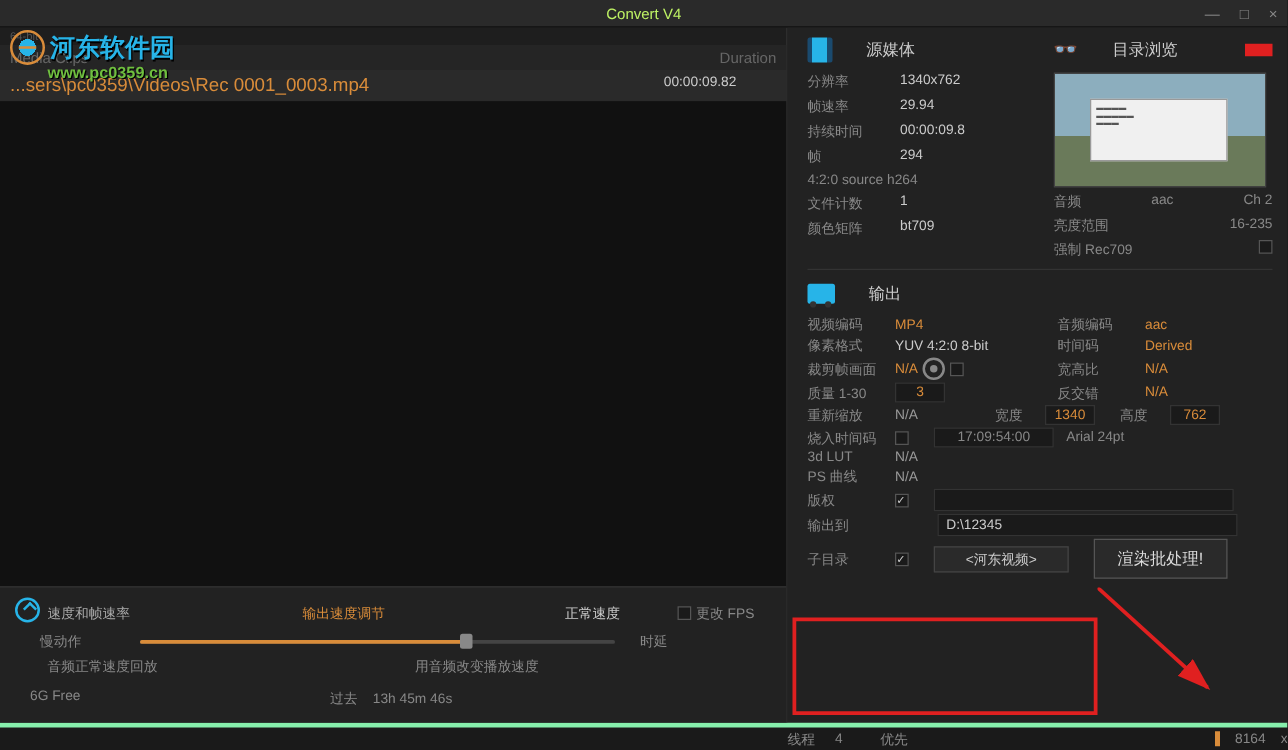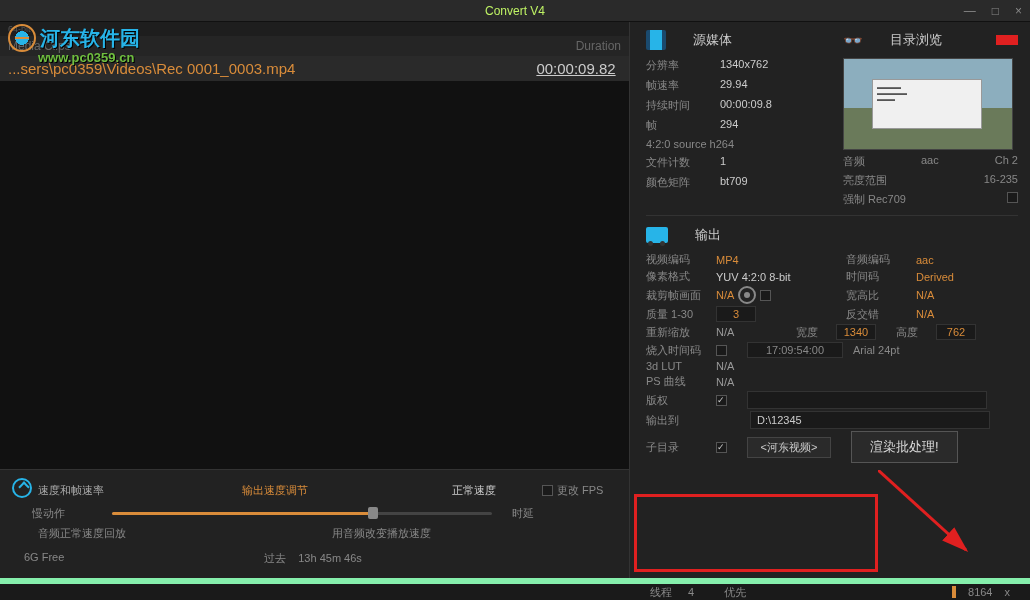--- a/index.html
+++ b/index.html
@@ -8,21 +8,21 @@
 .titlebar-text { color: #bef264; font-size: 12px; }
 .titlebar-controls { position: absolute; right: 4px; display: flex; gap: 8px; }
 .titlebar-controls span { color: #888; cursor: pointer; padding: 0 4px; }
 .main { display: flex; height: 556px; }
 .left-panel { width: 630px; background: #1e1e1e; display: flex; flex-direction: column; border-right: 1px solid #333; }
 .clips-header { height: 20px; display: flex; align-items: center; padding: 0 8px; color: #666; background: #252525; position: relative; }
 .clips-header .media-label { flex: 1; }
 .clips-header .duration-label { width: 90px; text-align: right; }
 .clip-row { display: flex; padding: 4px 8px; background: #2a2a2a; }
 .clip-row .path { flex: 1; color: #d98c3a; font-size: 15px; }
-.clip-row .dur { width: 90px; text-align: center; color: #ccc; font-size: 15px; text-decoration: underline; }
+.clip-row .dur { width: 90px; text-align: left; color: #ccc; font-size: 11px; }
 .watermark { position: absolute; top: 24px; left: 8px; pointer-events: none; z-index: 10; }
 .wm-line1 { color: #27b4e8; font-size: 20px; font-weight: bold; text-shadow: 1px 1px 0 #000; display: flex; align-items: center; }
 .wm-line1 .logo { width: 28px; height: 28px; background: radial-gradient(circle, #27b4e8 40%, transparent 40%); border: 2px solid #d98c3a; border-radius: 50%; margin-right: 4px; position: relative; }
 .wm-line1 .logo::after { content: ""; position: absolute; width: 60%; height: 2px; background: #d98c3a; top: 50%; left: 20%; transform: translateY(-50%); }
 .wm-line2 { color: #6fbf3f; font-size: 13px; font-weight: bold; margin-top: -2px; margin-left: 30px; text-shadow: 1px 1px 0 #000; }
 .preview-area { flex: 1; background: #111; }
 .speed-panel { padding: 8px 12px; background: #222; border-top: 1px solid #333; }
 .speed-row { display: flex; align-items: center; margin-bottom: 6px; font-size: 11px; }
 .speed-icon { width: 20px; height: 20px; border: 2px solid #27b4e8; border-radius: 50%; margin-right: 6px; position: relative; }
 .speed-icon::after { content: ""; position: absolute; width: 6px; height: 6px; border-top: 2px solid #27b4e8; border-right: 2px solid #27b4e8; top: 3px; left: 6px; transform: rotate(-45deg); }
@@ -63,21 +63,21 @@
 .og-cell .k { width: 70px; color: #888; }
 .og-cell .v { color: #ccc; }
 .og-cell .v.orange { color: #d98c3a; }
 .circle-handle { width: 18px; height: 18px; border: 2px solid #888; border-radius: 50%; position: relative; margin: 0 4px; }
 .circle-handle::after { content: ""; position: absolute; width: 6px; height: 6px; background: #888; border-radius: 50%; top: 4px; left: 4px; }
 .chk { width: 11px; height: 11px; background: #1a1a1a; border: 1px solid #555; display: inline-block; }
 .chk.on::after { content: "✓"; color: #ccc; font-size: 9px; line-height: 9px; display: block; }
 .red-box { position: absolute; border: 3px solid #e02020; pointer-events: none; }
 .red-arrow { position: absolute; pointer-events: none; }
 .render-btn { background: #2a2a2a; border: 1px solid #555; color: #ddd; padding: 6px 18px; font-size: 13px; cursor: pointer; }
-.statusbar { height: 22px; background: #1a1a1a; border-top: 6px solid #86efac; display: flex; align-items: center; padding: 0 20px; font-size: 11px; color: #888; }
+.statusbar { height: 22px; background: #1a1a1a; border-top: 4px solid #86efac; display: flex; align-items: center; padding: 0 0; font-size: 11px; color: #888; }
 .statusbar .sb-r { margin-left: auto; display: flex; gap: 12px; align-items: center; }
 .sb-bar { width: 4px; height: 12px; background: #d98c3a; }
 .small-inp { background: #1a1a1a; border: 1px solid #333; color: #d98c3a; font-size: 11px; padding: 1px 4px; width: 40px; text-align: center; }
 .small-inp.gray { color: #888; width: 96px; }
 .path-inp { background: #1a1a1a; border: 1px solid #333; color: #ccc; font-size: 11px; padding: 2px 6px; width: 140px; }
 .dir-btn { background: #2a2a2a; border: 1px solid #444; color: #ccc; font-size: 11px; padding: 2px 12px; cursor: pointer; }
 .full-row { grid-column: 1 / -1; display: flex; align-items: center; }
 .full-row .k { width: 70px; color: #888; }
 </style>
 </head>
@@ -273,21 +273,21 @@
           <span class="chk on"></span>
           <input class="path-inp" style="margin-left: 20px; width: 240px;">
         </div>
       <div class="full-row">
           <span class="k">输出到</span>
           <input class="path-inp" style="margin-left: 34px; width: 240px;" value="D:\12345">
         </div>
       <div class="full-row">
         <span class="k">子目录</span>
         <span class="chk on"></span>
-        <button class="dir-btn" style="margin-left:20px;width:84px;">&lt;河东视频&gt;</button>
+        <button class="dir-btn" style="margin-left:20px;width:108px;">&lt;河东视频&gt;</button>
         <button class="render-btn" style="margin-left:20px;">渲染批处理!</button>
       </div>
     </div>
 
     <div class="red-box" style="left:4px;top:472px;width:244px;height:78px;"></div>
     <svg class="red-arrow" style="left:248px;top:448px;width:110px;height:100px;">
       <defs>
           <marker id="ah" markerWidth="10" markerHeight="10" refX="8" refY="3" orient="auto">
             <path d="M0,0 L0,6 L9,3 z" fill="#e02020"></path>
           </marker>

